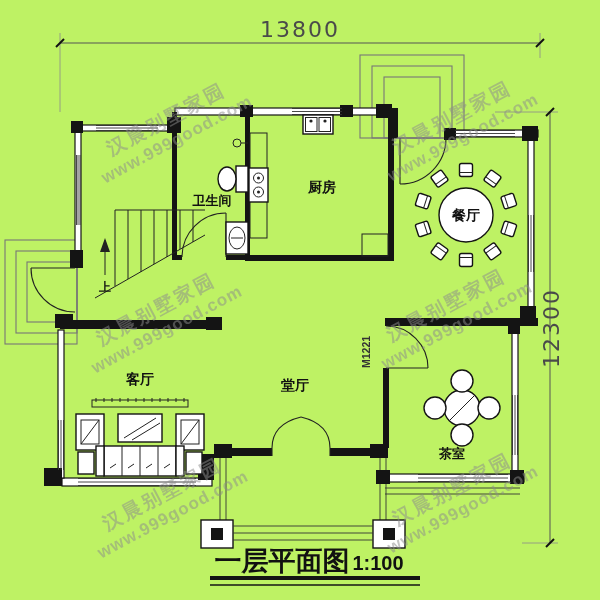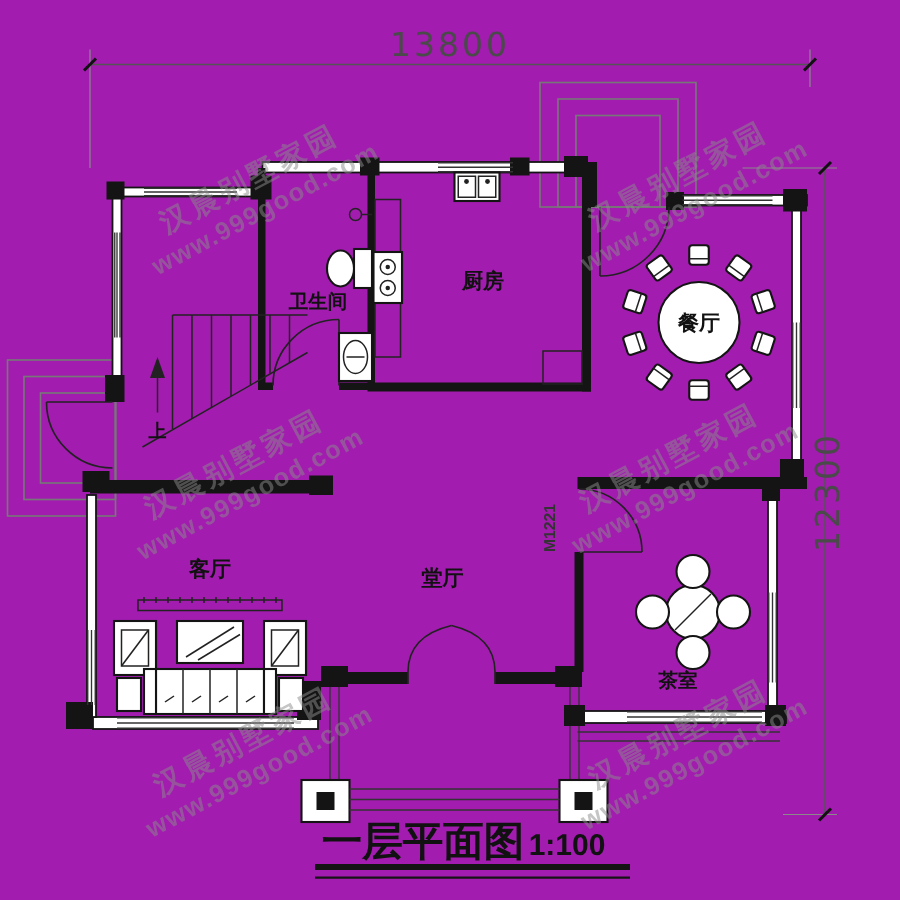--- a/index.html
+++ b/index.html
@@ -1,16 +1,16 @@
 <!DOCTYPE html>
 <html><head>
 <meta charset="utf-8">
 <style>
   html,body{margin:0;padding:0;background:#ffffff;}
-  .stage{width:600px;height:600px;position:relative;background:#a21caf;overflow:hidden;}
+  .stage{width:600px;height:600px;position:relative;background:#bef264;overflow:hidden;}
   svg{display:block;}
   text{font-family:"Liberation Sans",sans-serif;fill:#111;}
   .dimtext{font-family:"DejaVu Sans",sans-serif;fill:#4a4a4a;font-size:22px;letter-spacing:2px;}
   .roomlabel{font-size:14px;font-weight:bold;fill:#111;}
   .smalllabel{font-size:12px;font-weight:bold;fill:#111;}
   .doorcode{font-size:10.5px;fill:#333;font-weight:bold;}
   .wm1{font-size:19px;letter-spacing:3px;font-weight:bold;}
   .wm2{font-size:17px;letter-spacing:1px;font-weight:bold;}
   .titletext{font-size:27px;font-weight:bold;}
   .scaletext{font-size:20px;font-weight:bold;}

